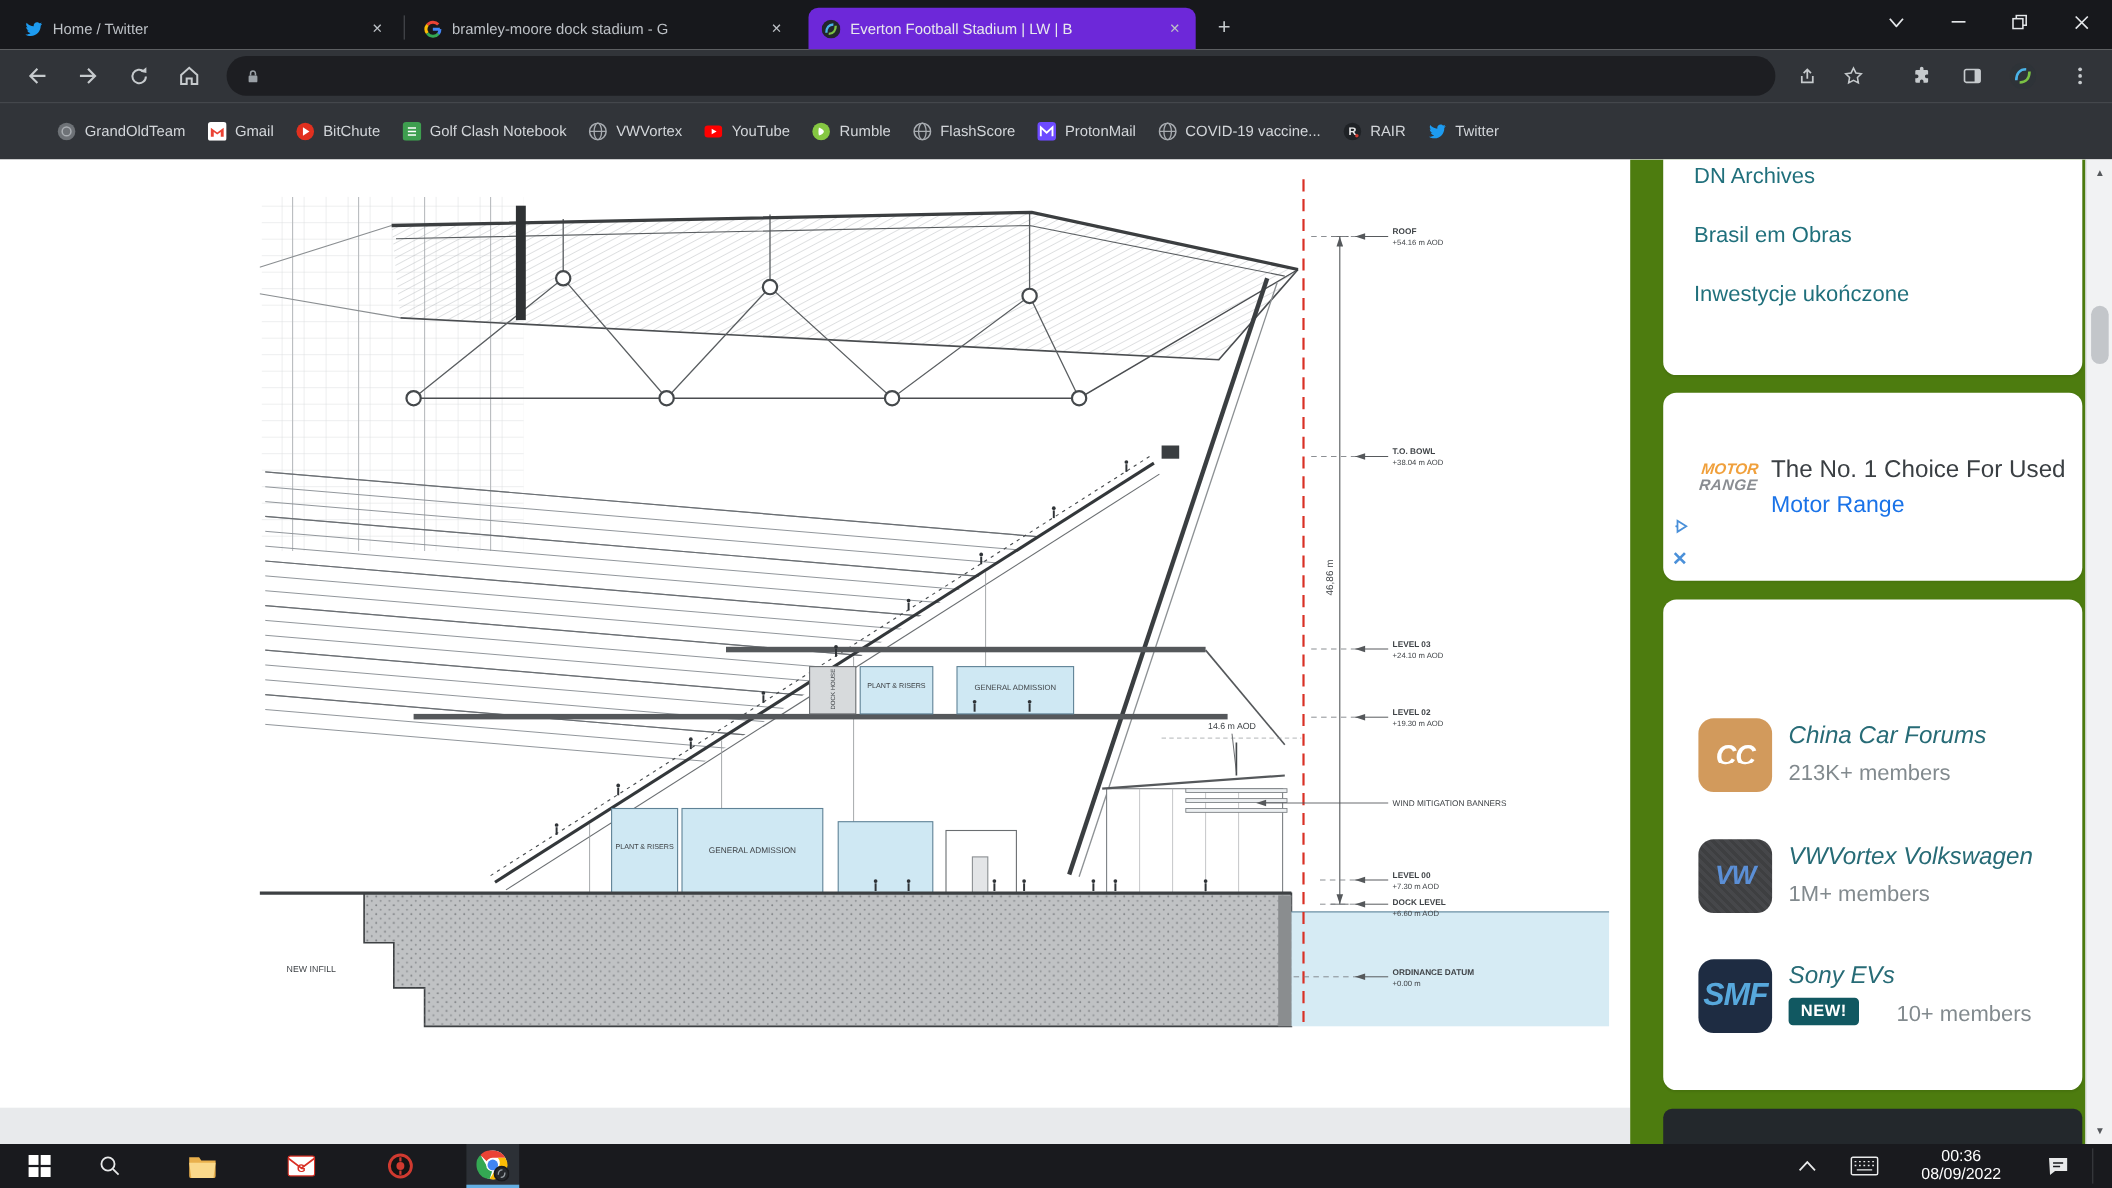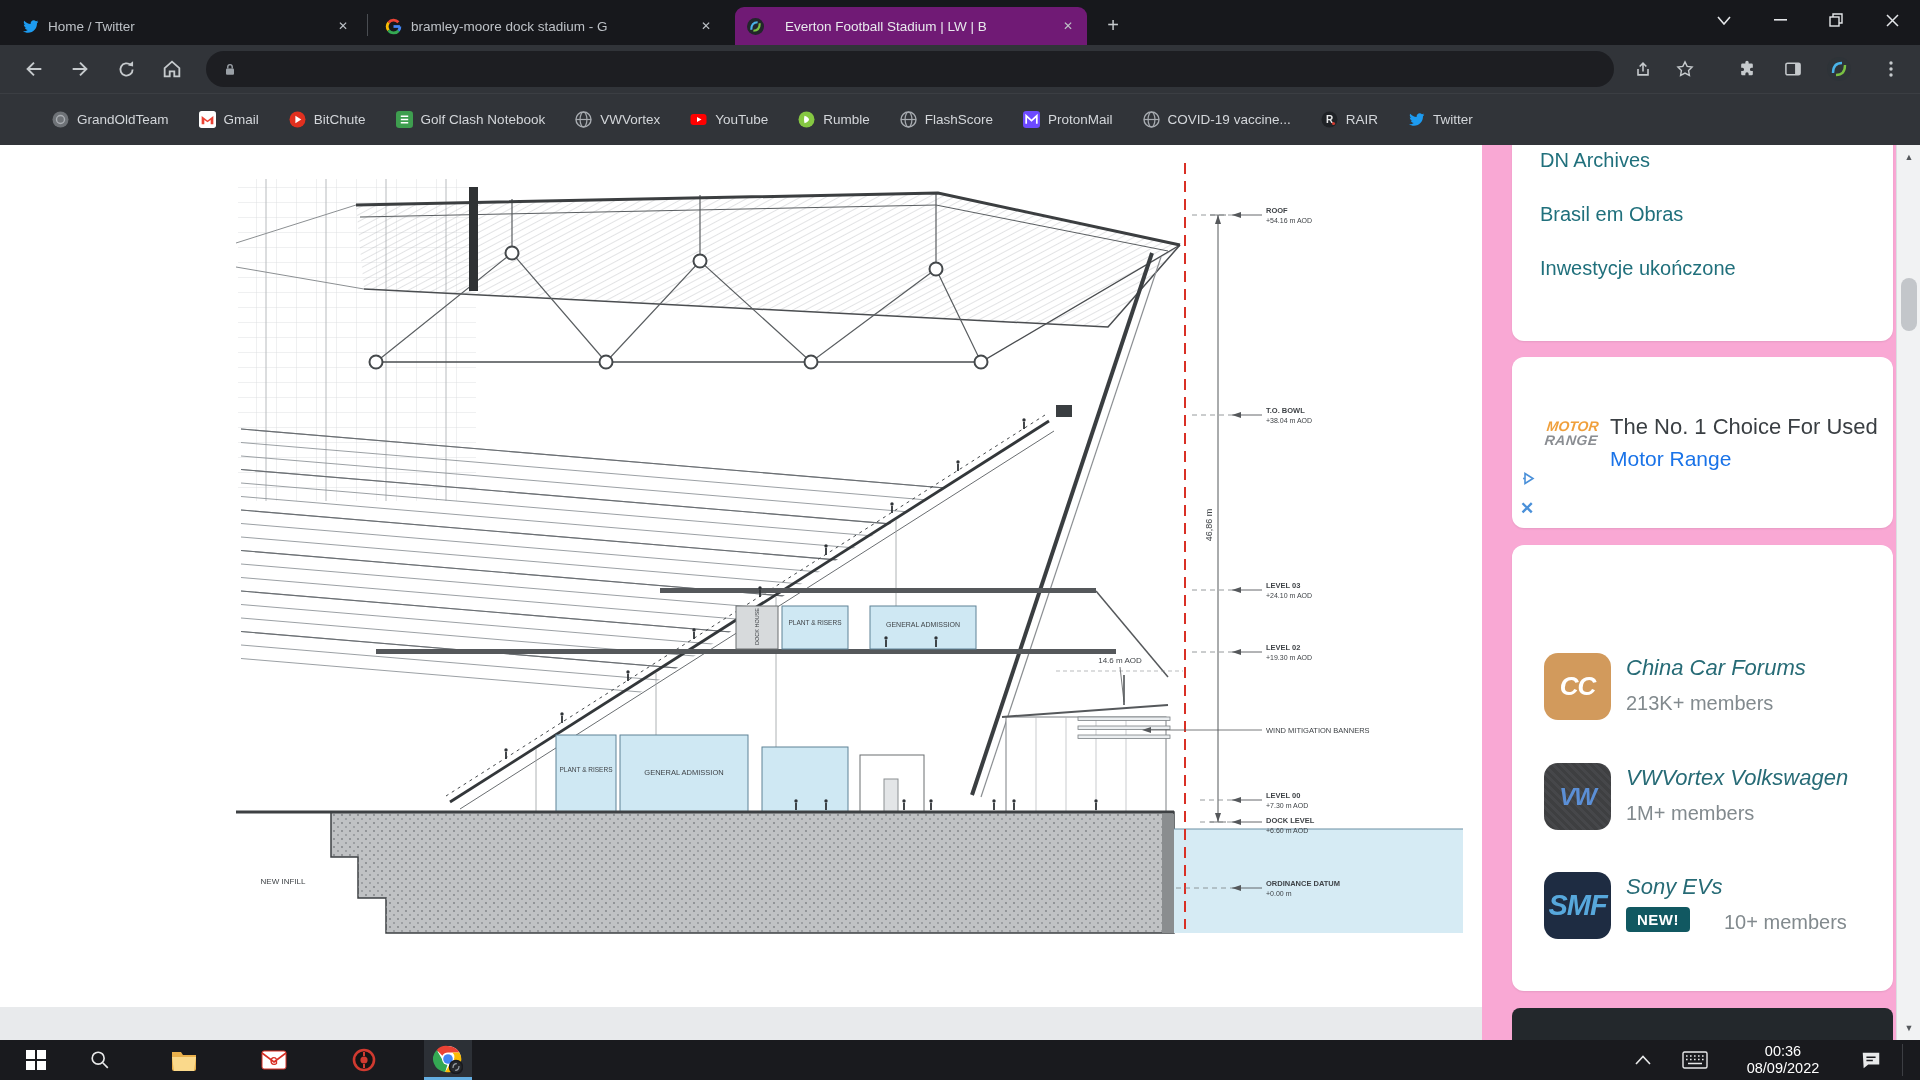--- a/index.html
+++ b/index.html
@@ -2,50 +2,50 @@
 <html><head>
 <meta charset="utf-8">
 <style>
   html,body{margin:0;padding:0;background:#000;}
   *{box-sizing:border-box;font-family:"Liberation Sans",sans-serif;}
   .screen{position:relative;width:1920px;height:1080px;overflow:hidden;background:#fff;}
 
   
   .titlebar{position:absolute;left:0;top:0;width:1920px;height:45px;background:#17181c;}
   .tab{position:absolute;top:7px;height:38px;display:flex;align-items:center;padding:0 10px 0 12px;width:352px;color:#bdc1c6;font-size:13.5px;}
-  .tab.active{background:#701a75;border-radius:9px 9px 0 0;color:#e8eaed;gap:12px;}
+  .tab.active{background:#6d28d9;border-radius:9px 9px 0 0;color:#e8eaed;}
   .tab .fav{width:17px;height:17px;flex:0 0 17px;margin-right:9px;}
   .tab .ttl{flex:1;white-space:nowrap;overflow:hidden;}
   .tab .cls{flex:0 0 18px;text-align:center;font-size:12px;color:#bdc1c6;margin-left:6px;}
   .tabdiv{position:absolute;top:14px;width:1px;height:22px;background:#4a4d52;}
   .newtab{position:absolute;left:1098px;top:10px;width:30px;height:30px;color:#c6cacd;font-size:20px;line-height:30px;text-align:center;}
   .winctl{position:absolute;right:0;top:0;height:40px;display:flex;}
   .winctl .wbtn{width:56px;height:40px;display:flex;align-items:center;justify-content:center;color:#e4e6e9;}
 
   
   .toolbar{position:absolute;left:0;top:45px;width:1920px;height:48px;background:#313439;}
   .navbtn{position:absolute;top:6px;width:36px;height:36px;display:flex;align-items:center;justify-content:center;}
   .omni{position:absolute;left:206px;top:6px;width:1408px;height:36px;background:#1d1e22;border-radius:18px;display:flex;align-items:center;padding:0 16px;}
   .omni .url{font-size:15px;white-space:nowrap;overflow:hidden;margin-left:10px;}
   .omni .url .dom{color:#e8eaed;}
   .omni .url .pth{color:#9aa0a6;}
   .tico{position:absolute;top:6px;width:38px;height:36px;display:flex;align-items:center;justify-content:center;}
 
   
-  .bmbar{position:absolute;left:0;top:93px;width:1920px;height:52px;background:#313439;border-top:1px solid #3b3e43;display:flex;align-items:center;padding-left:52px;gap:30px;}
+  .bmbar{position:absolute;left:0;top:93px;width:1920px;height:52px;background:#313439;border-top:1px solid #3b3e43;display:flex;align-items:center;padding-left:52px;gap:20px;}
   .bm{display:flex;align-items:center;gap:8px;}
   .bm .bml{font-size:13.5px;color:#d3d6da;white-space:nowrap;}
   .bmi{width:17px;height:17px;flex:0 0 17px;}
 
   
   .page{position:absolute;left:0;top:145px;width:1920px;height:895px;background:#ffffff;overflow:hidden;}
   .drawing{position:absolute;left:236px;top:12px;}
   .drawing text{font-family:"Liberation Sans",sans-serif;fill:#3f4347;}
   .bottomband{position:absolute;left:0;top:862px;width:1482px;height:33px;background:#e8eaec;}
-  .sidebar{position:absolute;left:1482px;top:0;width:414px;height:895px;background:#f9a8d4;}
+  .sidebar{position:absolute;left:1482px;top:0;width:414px;height:895px;background:#4d7c0f;}
   .card{position:absolute;left:30px;width:381px;background:#fff;border-radius:12px;box-shadow:0 1px 2px rgba(0,0,0,.08);overflow:hidden;}
   .card1{top:-34px;height:230px;}
   .card1 .lnk{position:absolute;left:28px;font-size:20px;color:#20707c;white-space:nowrap;}
   .card2{top:212px;height:171px;}
   .adlogo{position:absolute;left:28px;top:62px;width:64px;text-align:center;font-style:italic;font-weight:bold;line-height:14px;transform:skewX(-6deg);}
   .adlogo .l1{color:#f0a03c;font-size:14px;}
   .adlogo .l2{color:#8a8d92;font-size:14px;letter-spacing:.5px;}
   .adhead{position:absolute;left:98px;top:57px;font-size:22px;color:#3a3f43;white-space:nowrap;overflow:hidden;width:280px;}
   .adlink{position:absolute;left:98px;top:90px;font-size:21px;color:#1a73e8;white-space:nowrap;}
   .adinfo{position:absolute;left:8px;top:113px;}

